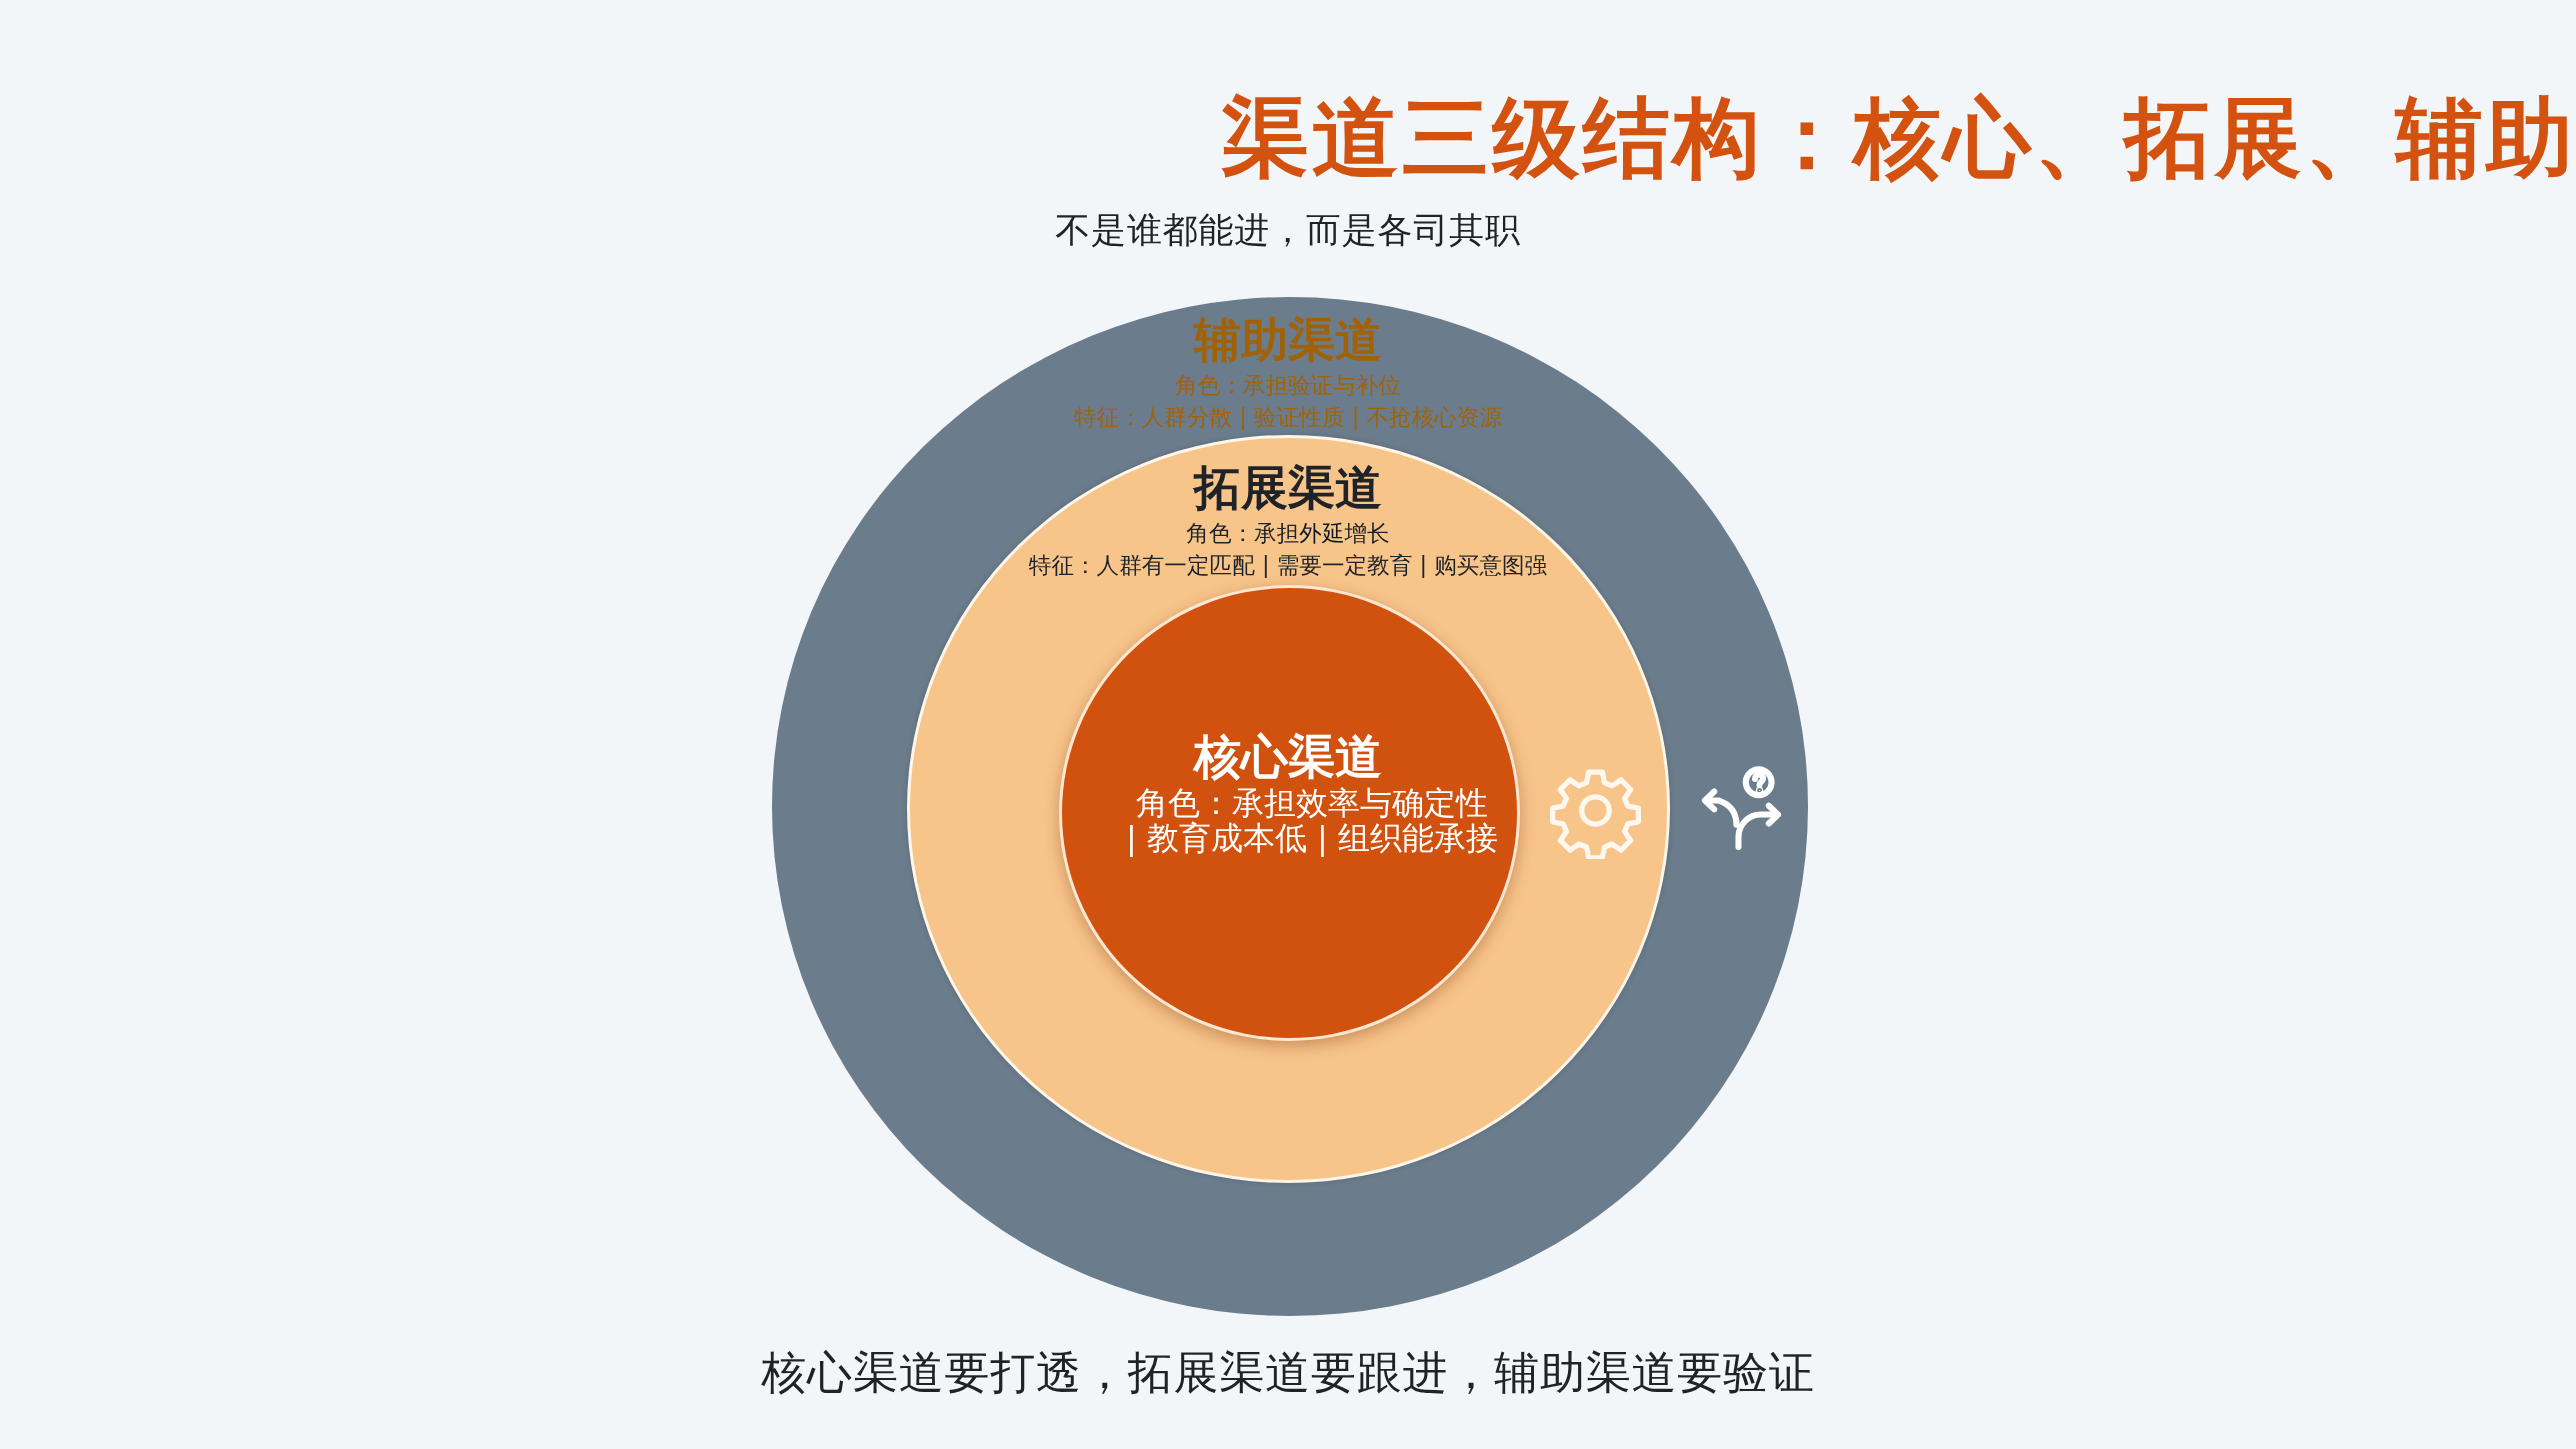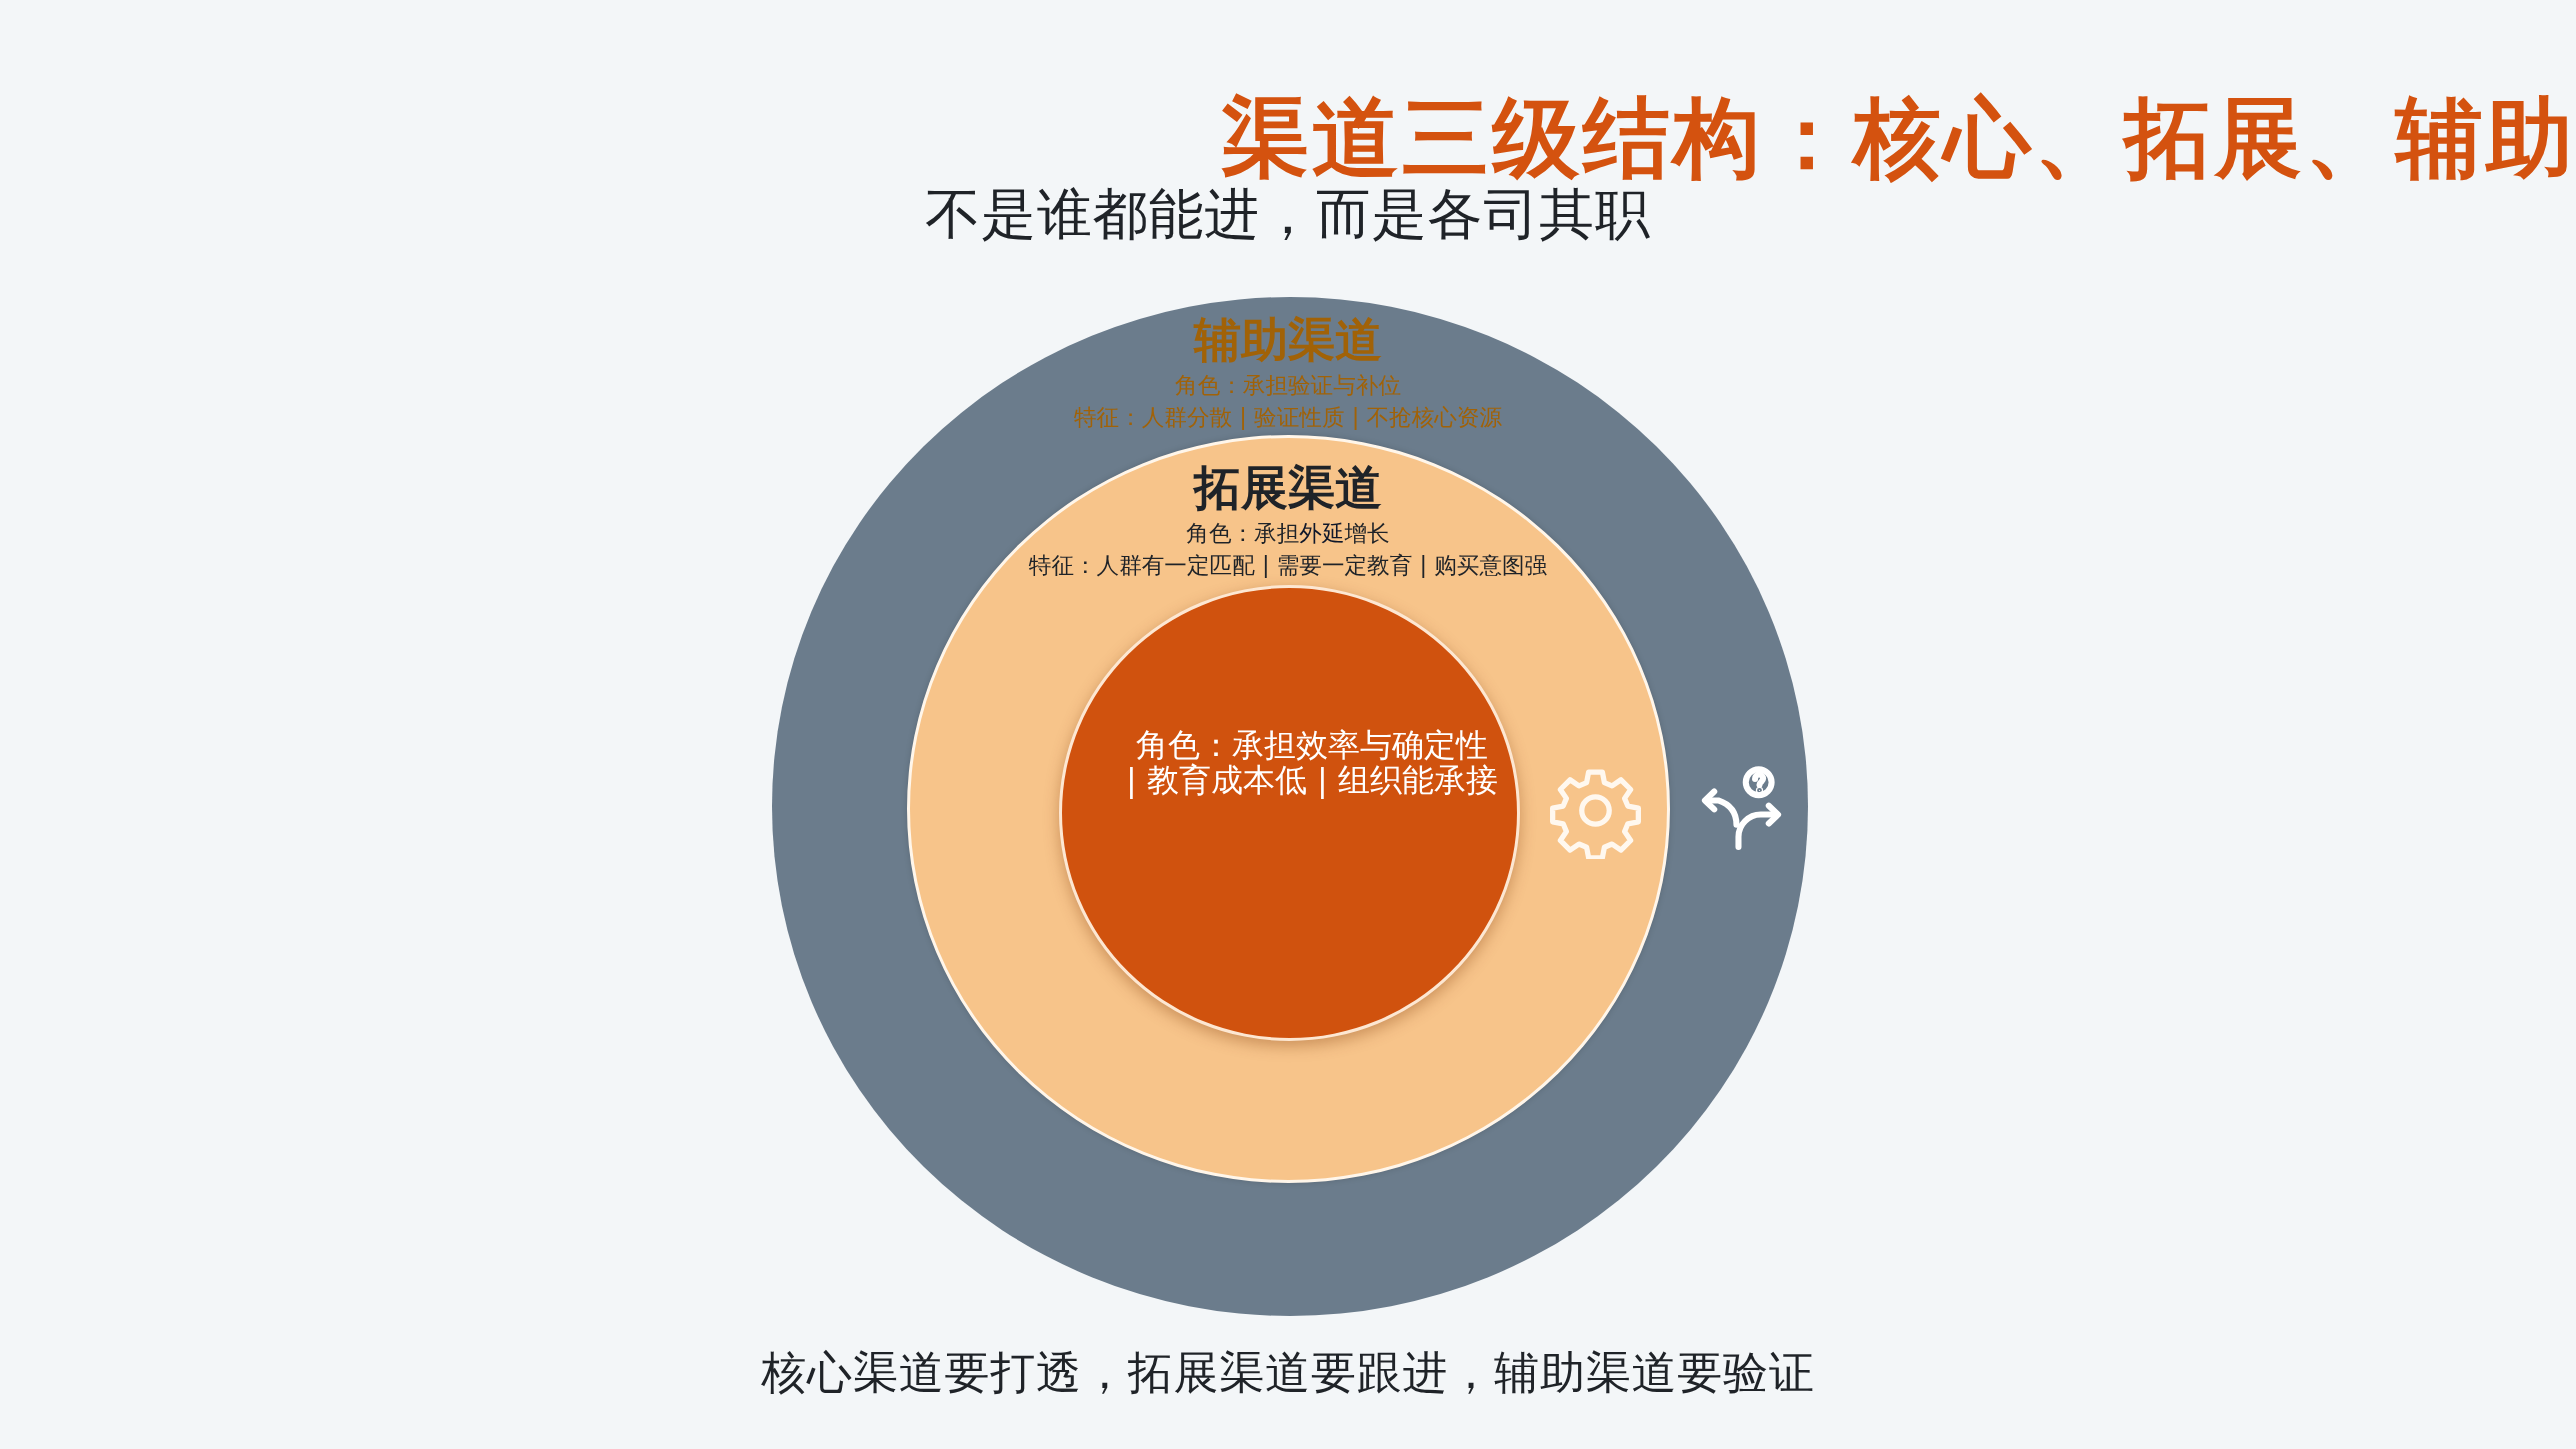--- a/index.html
+++ b/index.html
@@ -8,22 +8,22 @@
       background: #f3f6f8;
       font-family: "DejaVu Sans", "Liberation Sans", sans-serif;
       position: relative;
     }
     .title {
       position: absolute; left: 0; right: 0; top: 84px;
       text-align: right; font-size: 87px; font-weight: bold;
       color: #d4520f; letter-spacing: 3.3px; line-height: 109px;
     }
     .subtitle {
-      position: absolute; left: 0; right: 0; top: 184px;
-      text-align: center; font-size: 55px; color: #1f2328;
+      position: absolute; left: 0; right: 0; top: 200px;
+      text-align: center; font-size: 35px; color: #1f2328;
       line-height: 60px; letter-spacing: 0.8px;
     }
     .ring {
       position: absolute; border-radius: 50%; box-sizing: border-box;
     }
     .ring-outer {
       left: 772px; top: 297px; width: 1036px; height: 1019px;
       background: #6b7c8c;
     }
     .ring-middle {
@@ -72,20 +72,21 @@
     <div class="line">特征：人群分散 | 验证性质 | 不抢核心资源</div>
   </div>
 
   <div class="block block-middle">
     <div class="name">拓展渠道</div>
     <div class="line"><span>角色：承担</span><span class="hl">外延</span><span>增长</span></div>
     <div class="line">特征：人群有一定匹配 | 需要一定教育 | 购买意图强</div>
   </div>
 
   <div class="block block-core">
+    <div class="name">核心渠道</div>
     <div class="line">角色：承担效率与确定性</div>
     <div class="line">| 教育成本低 | 组织能承接</div>
   </div>
 
   <svg class="icon gear-icon" viewBox="0 0 24 24" fill="none" stroke="#fff8ef" stroke-width="1.3" stroke-linejoin="round">
     <path d="M10.3 2.5h3.4l.5 2.6 1.9.8 2.2-1.5 2.4 2.4-1.5 2.2.8 1.9 2.6.5v3.4l-2.6.5-.8 1.9 1.5 2.2-2.4 2.4-2.2-1.5-1.9.8-.5 2.6h-3.4l-.5-2.6-1.9-.8-2.2 1.5-2.4-2.4 1.5-2.2-.8-1.9-2.6-.5v-3.4l2.6-.5.8-1.9-1.5-2.2 2.4-2.4 2.2 1.5 1.9-.8z"></path>
     <circle cx="12" cy="12" r="3.4"></circle>
   </svg>
 
   <svg class="icon split-icon" viewBox="0 0 24 24" fill="none" stroke="#ffffff" stroke-width="1.5" stroke-linecap="round" stroke-linejoin="round">

